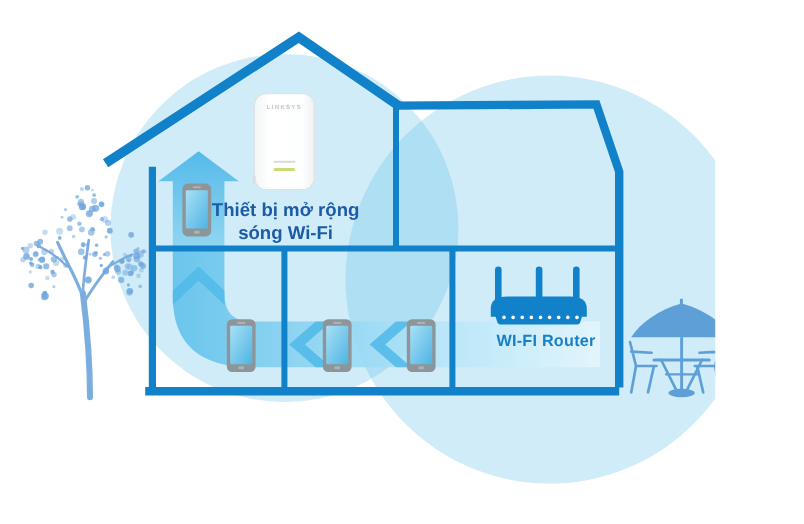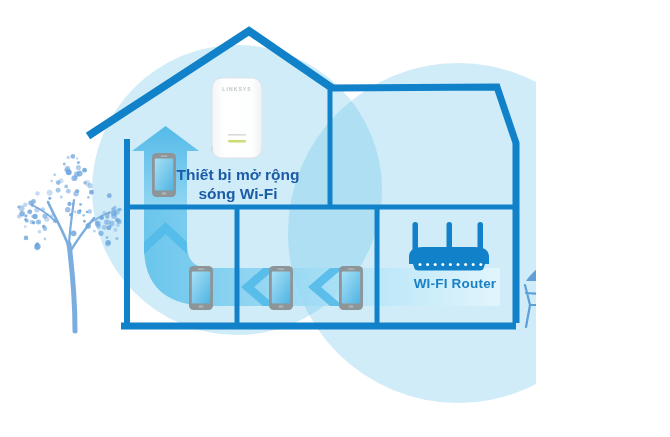--- a/index.html
+++ b/index.html
@@ -1,16 +1,16 @@
 <!DOCTYPE html>
 <html><head>
 <meta charset="utf-8">
 <style>
   html,body{margin:0;padding:0;background:#fff;}
-  .stage{position:relative;width:536px;height:437px;background:#ffffff;overflow:hidden;
+  .stage{position:relative;width:596px;height:437px;background:#ffffff;overflow:hidden;
          font-family:"Liberation Sans",sans-serif;}
   svg{display:block}
   text{font-family:"Liberation Sans","DejaVu Sans",sans-serif;}
   .extender-label{font-size:15.5px;font-weight:bold;fill:#1C5CA7;}
   .router-label{font-size:13.5px;font-weight:bold;fill:#1A80C6;letter-spacing:.2px;}
   .brand-label{font-size:5px;font-weight:bold;fill:#BFC4C8;letter-spacing:1.1px;}
 </style>
 </head>
 <body>
 

